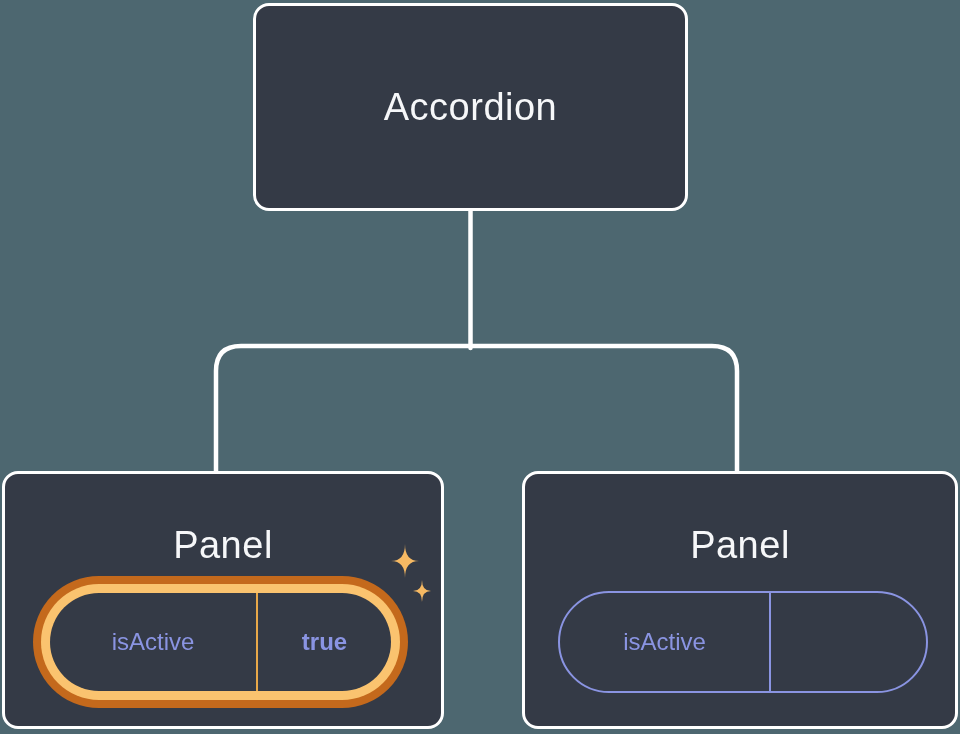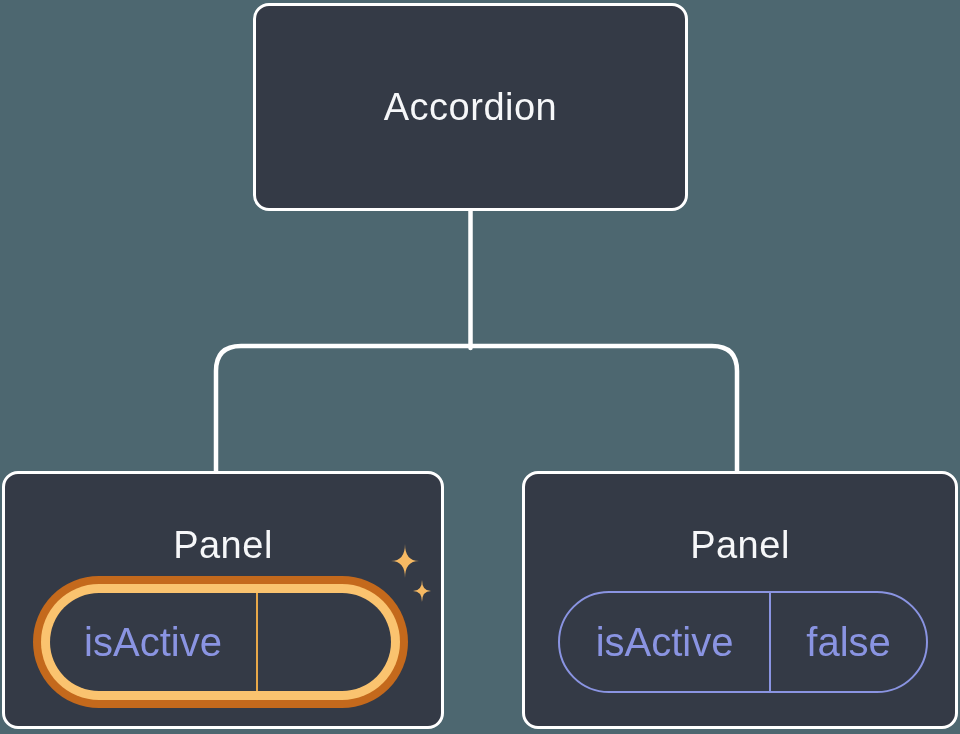--- a/index.html
+++ b/index.html
@@ -119,21 +119,21 @@
     flex: 0 0 57.7%;
     border-right: 2.5px solid var(--accent-purple, #8a94e2);
   }
   .pill-plain .pill-cell-value { flex: 1 1 auto; }
 
   .pill-cell {
     display: flex;
     align-items: center;
     justify-content: center;
     color: var(--accent-purple, #8a94e2);
-    font-size: 40px;
+    font-size: 24px;
   }
   .pill-cell.value-bold { font-weight: 700; }
 </style>
 </head>
 <body>
 
 <div class="canvas">
 
   <svg class="connectors" viewBox="0 0 960 734" aria-hidden="true">
     <path d="M470.5 211 L470.5 348"></path>
@@ -143,30 +143,30 @@
   <div class="node accordion">
     <span class="node-label">Accordion</span>
   </div>
 
   <div class="node panel-left">
     <div class="panel-title">Panel</div>
     <div class="pill-ring-outer">
       <div class="pill-ring-inner">
         <div class="pill-core">
           <div class="pill-cell pill-cell-name">isActive</div>
+          <div class="pill-cell pill-cell-value value-bold">true</div>
         </div>
       </div>
     </div>
   </div>
 
   <div class="node panel-right">
     <div class="panel-title">Panel</div>
     <div class="pill-plain">
       <div class="pill-cell pill-cell-name">isActive</div>
-      <div class="pill-cell pill-cell-value">false</div>
     </div>
   </div>
 
   <svg class="decorations" viewBox="0 0 960 734" aria-hidden="true">
     <path d="M405 544 Q405 561 419 561 Q405 561 405 578 Q405 561 391 561 Q405 561 405 544 Z"></path>
     <path d="M422 580 Q422 591 431 591 Q422 591 422 602 Q422 591 413 591 Q422 591 422 580 Z"></path>
   </svg>
 
 </div>
 

